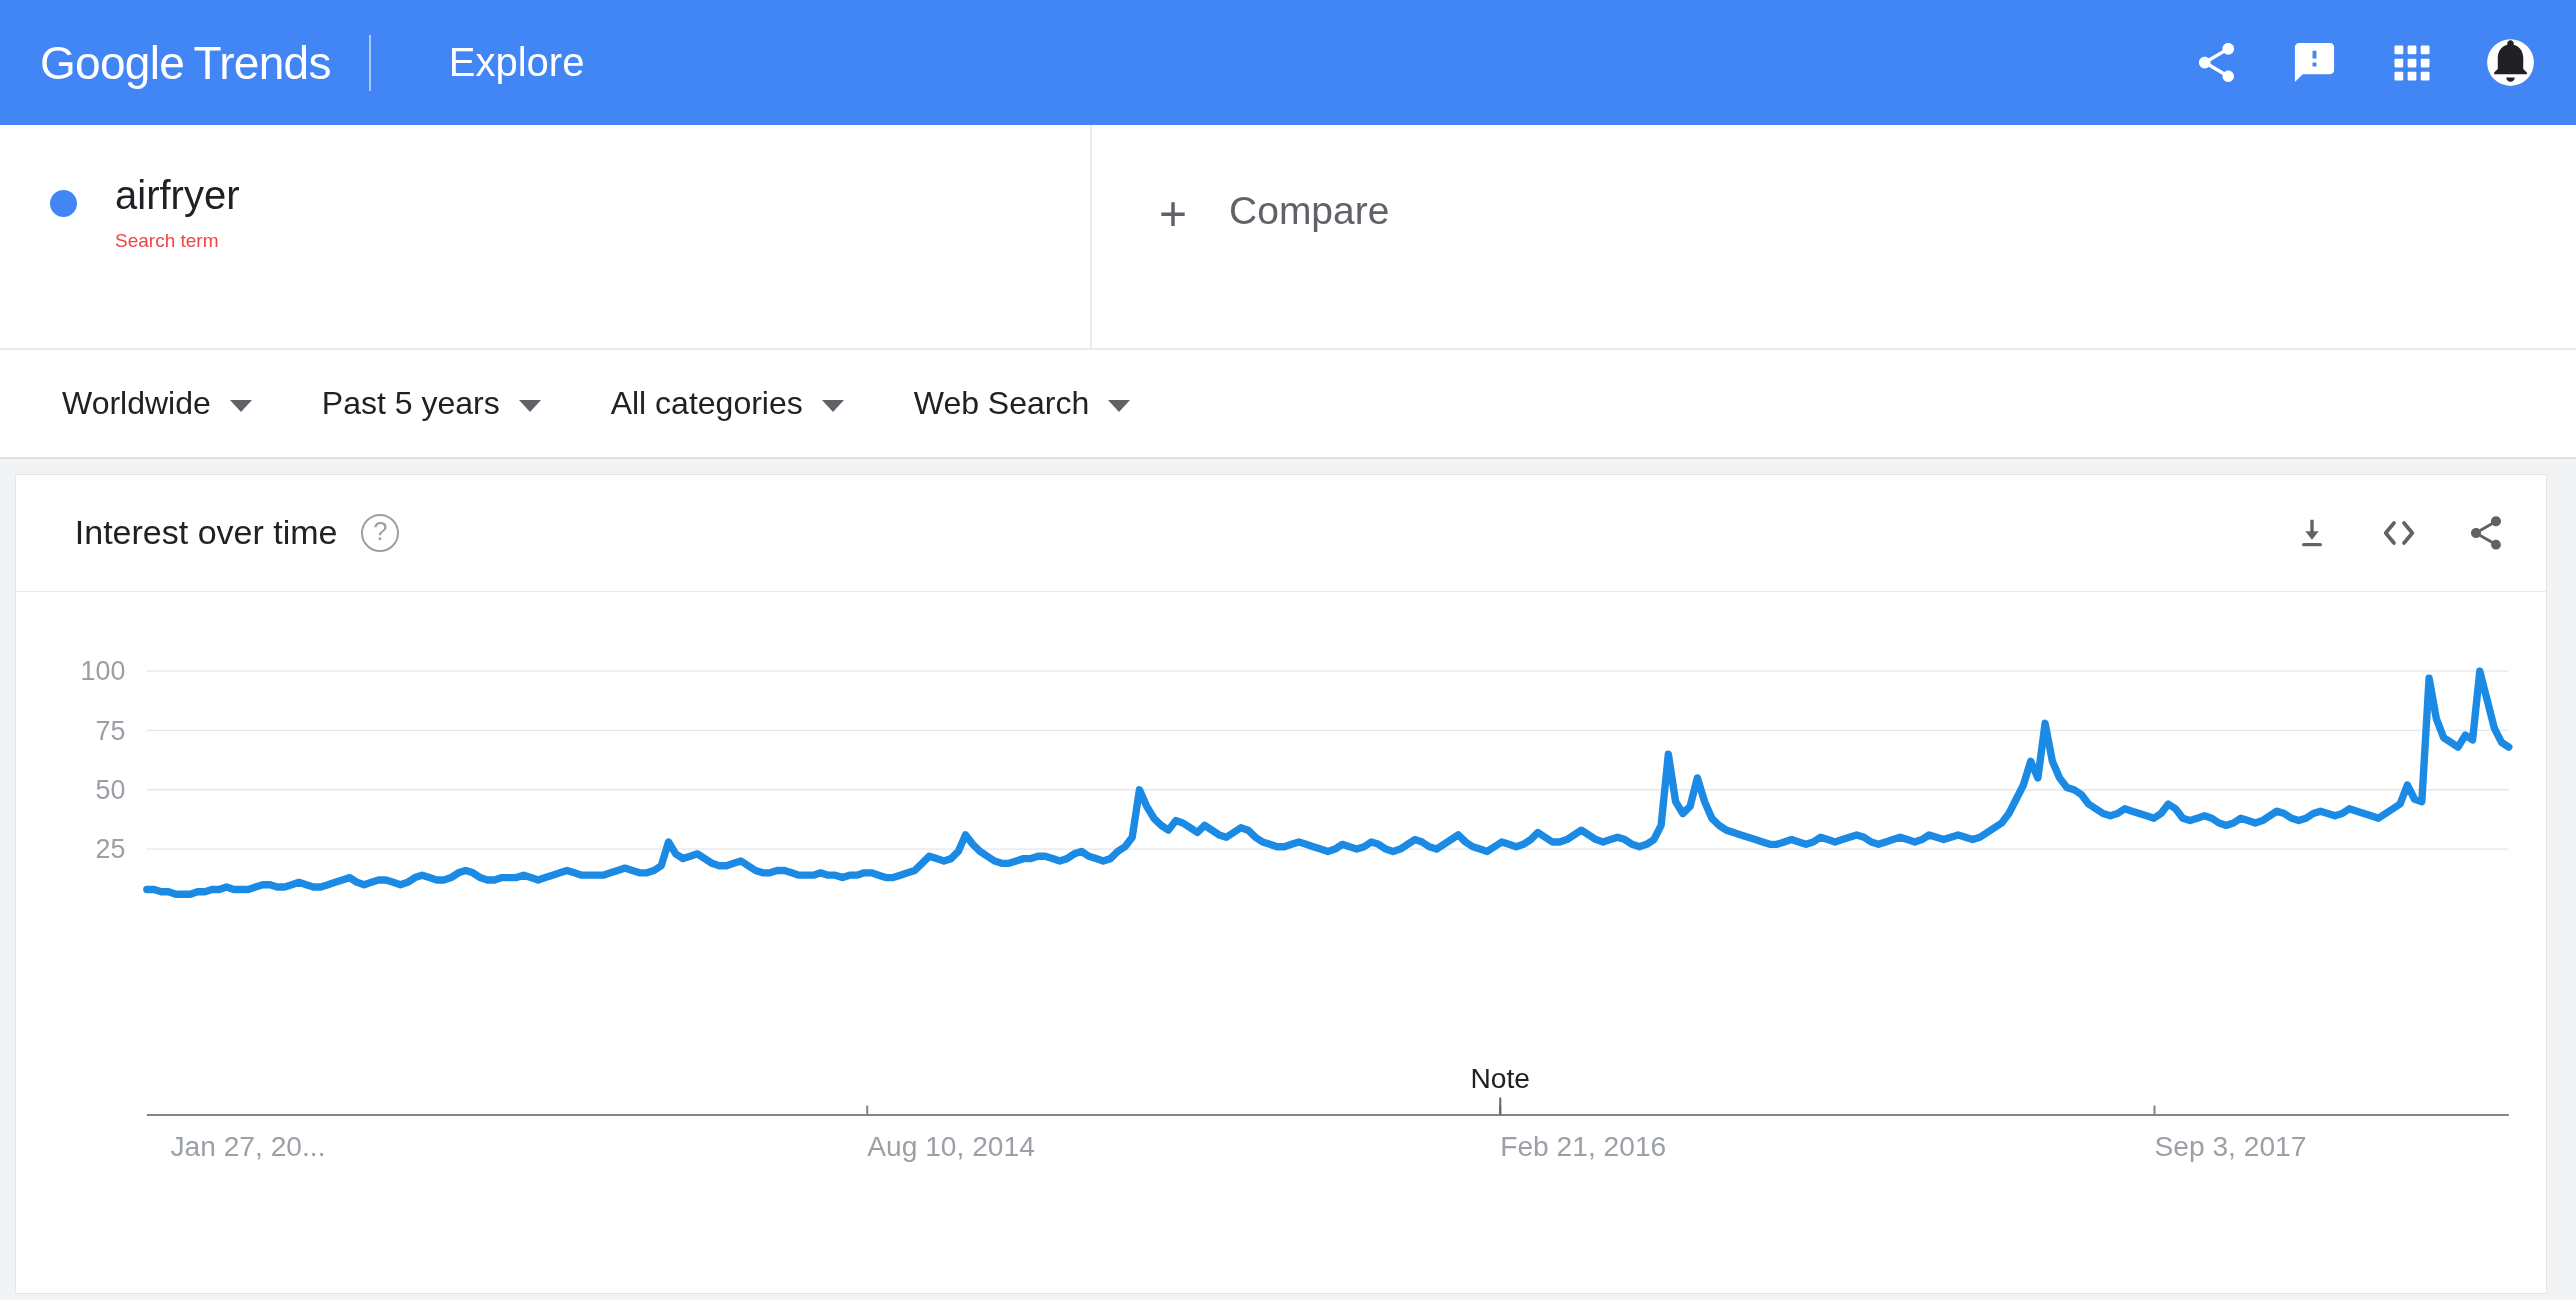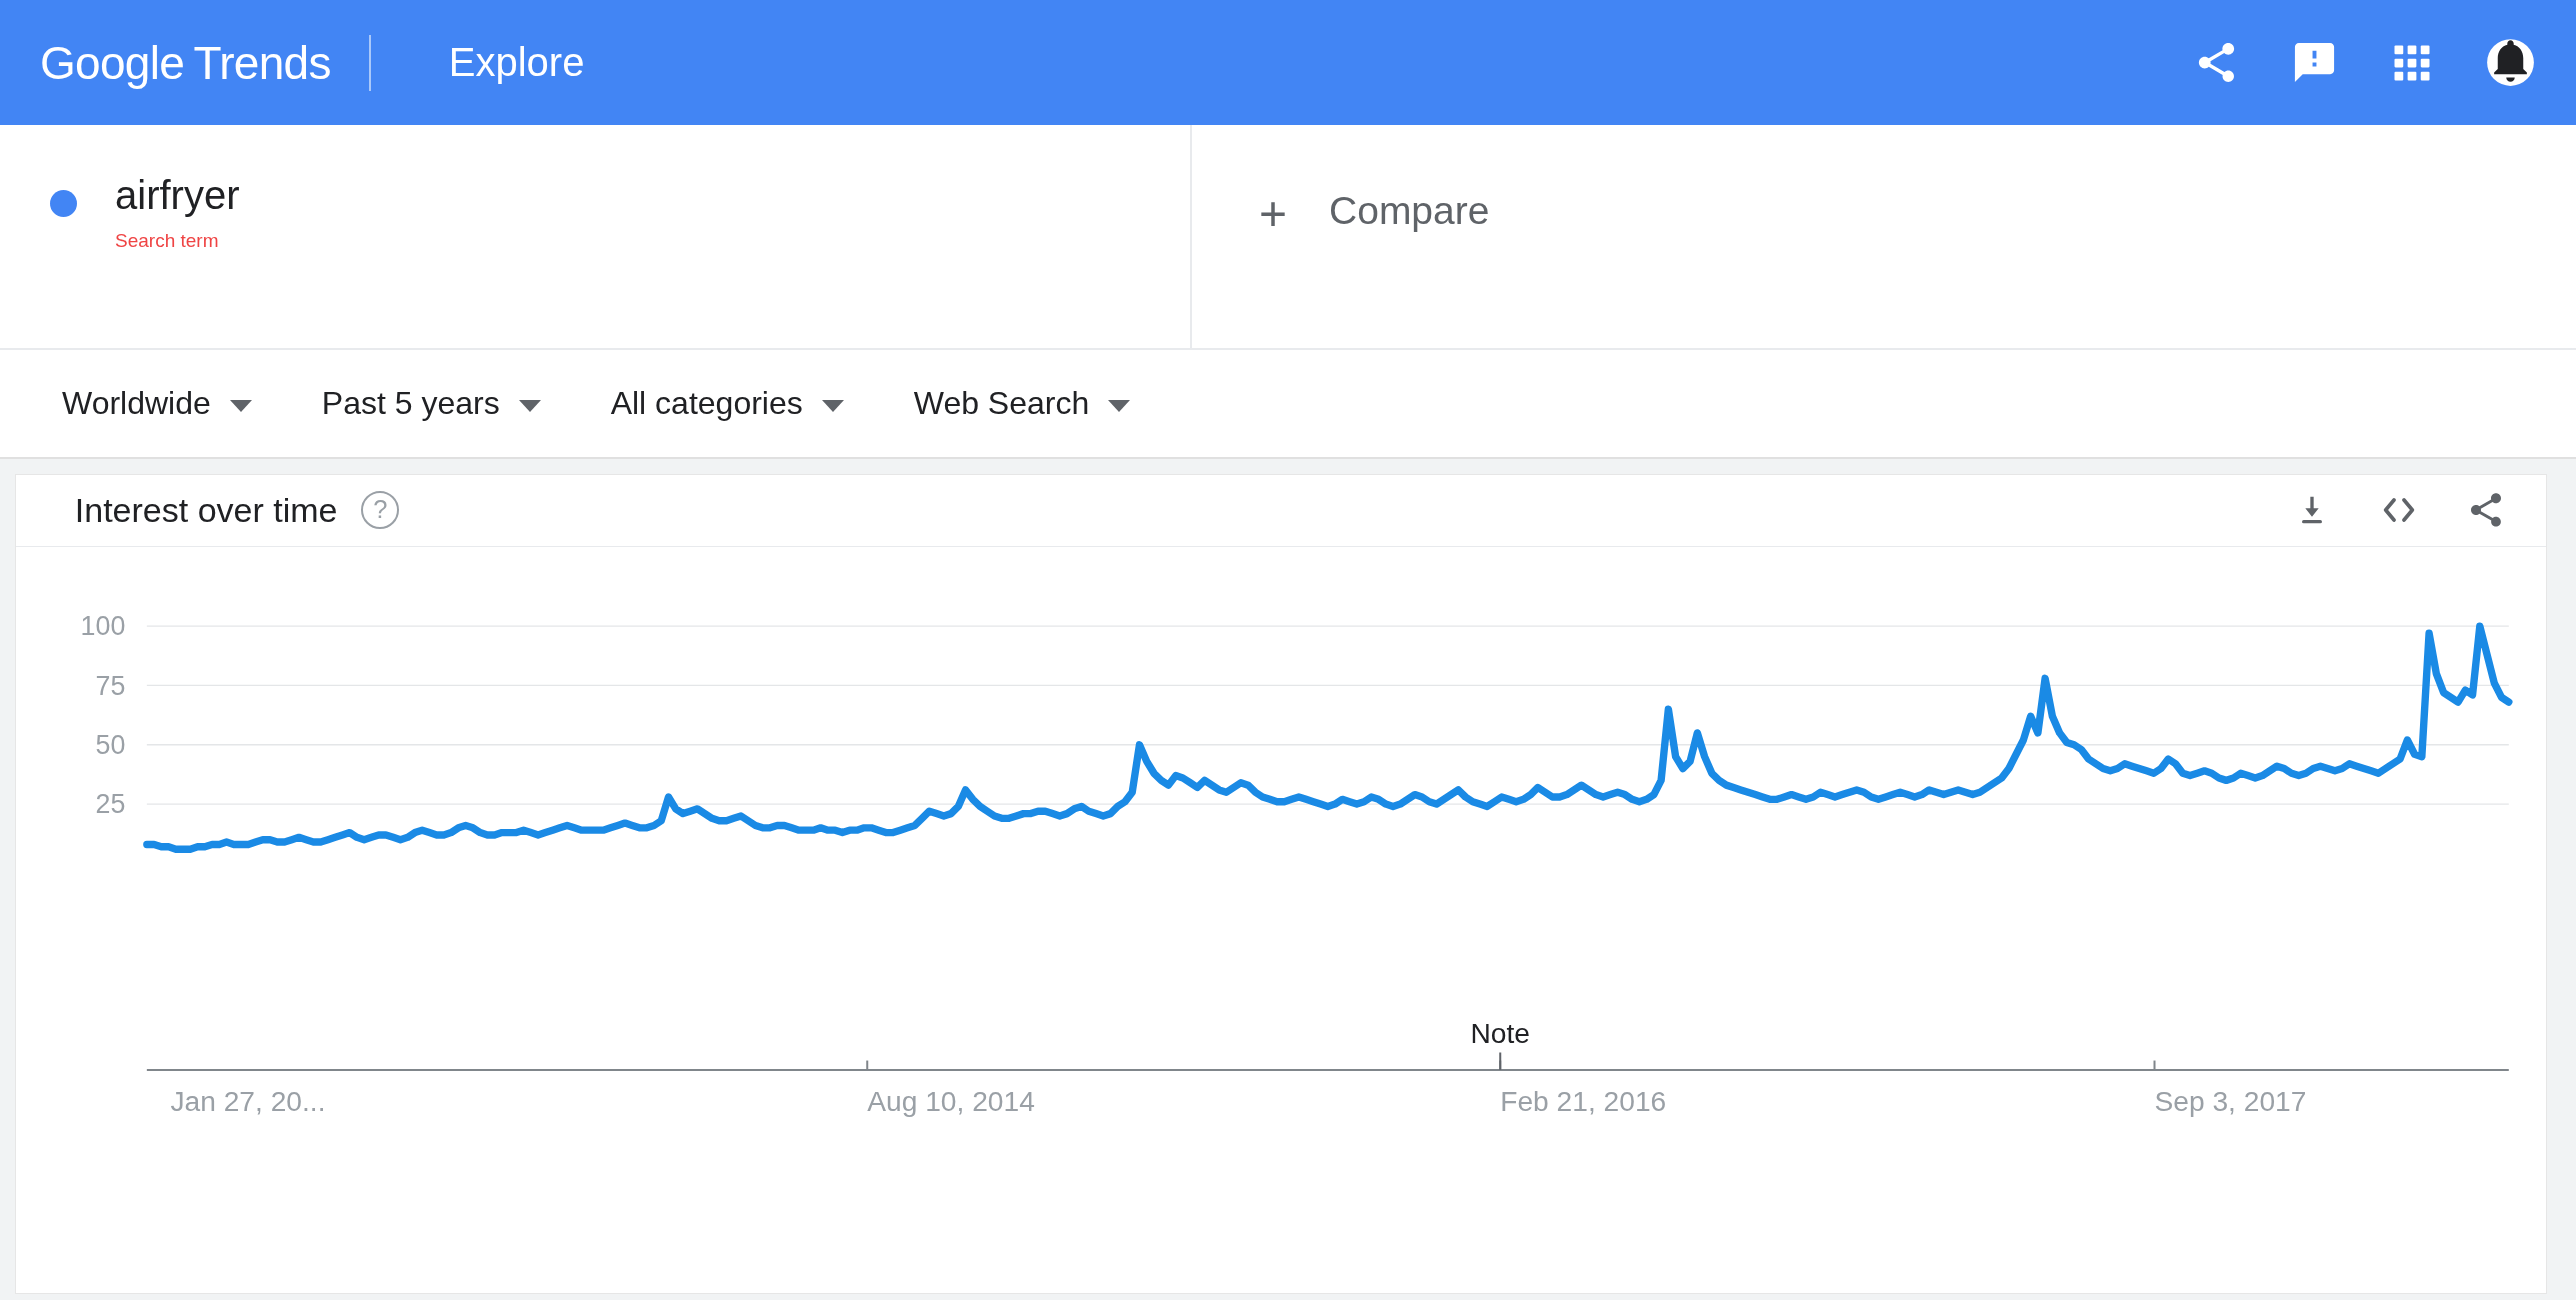--- a/index.html
+++ b/index.html
@@ -57,21 +57,21 @@
   .icon-btn svg { display: block; }
 
   
   .query-row {
     display: flex;
     height: 225px;
     border-bottom: 2px solid #e8eaed;
     background: #fff;
   }
   .query-cell {
-    width: 1192px;
+    width: 1092px;
     border-right: 2px solid #e8eaed;
     display: flex;
     align-items: flex-start;
     padding: 48px 4px 0 50px;
   }
   .term-dot {
     width: 27px; height: 27px;
     border-radius: 50%;
     background: #4285f4;
     margin-top: 17.4px;
@@ -146,21 +146,21 @@
     height: 842px;
     padding: 14.8px 0 0 0;
   }
   .card {
     margin: 0 29.5px 0 14.8px;
     background: #ffffff;
     border: 1.3px solid #e6e6e6;
     height: 820px;
   }
   .card-header {
-    height: 72px;
+    height: 117px;
     border-bottom: 1.3px solid #e8eaed;
     display: flex;
     align-items: center;
     padding: 0 38px 0 59px;
   }
   .card-title {
     font-size: 34px;
     color: #202124;
     font-weight: 400;
     white-space: nowrap;

